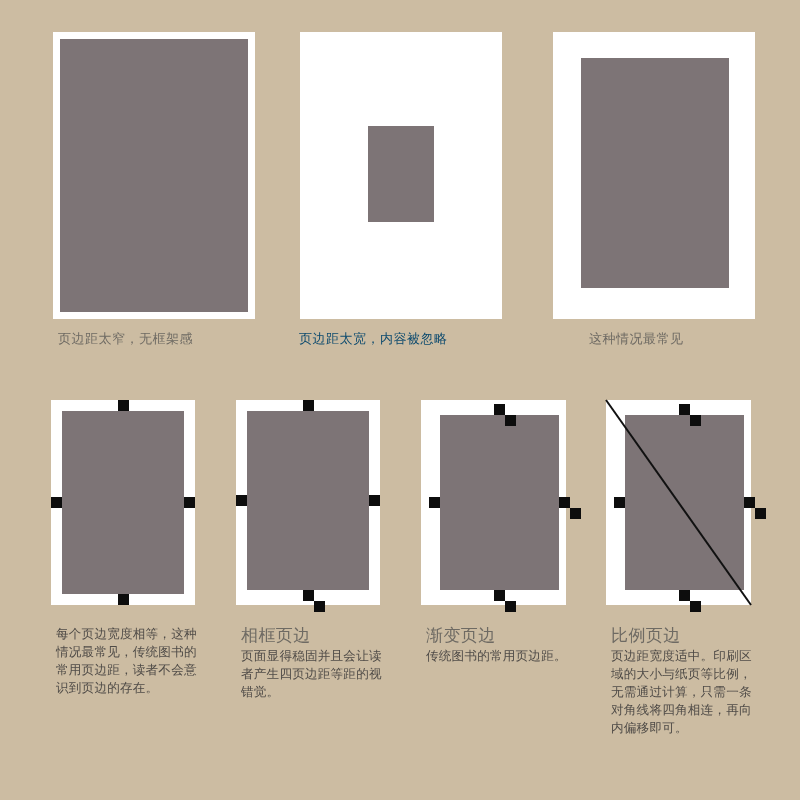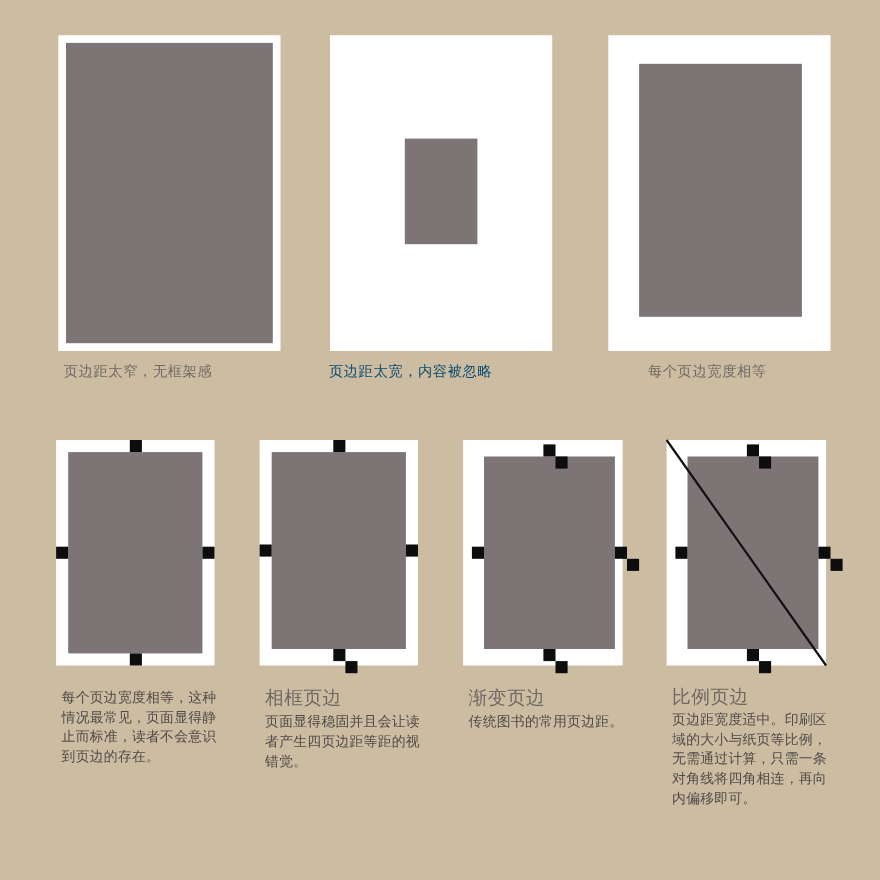--- a/index.html
+++ b/index.html
@@ -98,21 +98,21 @@
     </div>
   </div>
   <div class="top-card">
     <div class="paper" id="t2-paper" style="left: 553px; top: 32px; width: 202px; height: 287px; background: rgb(255, 255, 255);">
       <div class="content" id="t2-content" style="left: 28px; top: 26px; width: 148px; height: 230px; background: rgb(125, 116, 118);"></div>
     </div>
   </div>
 
   <div class="top-caption" id="t0-cap" style="left: 58px; top: 331px; color: rgb(110, 106, 99);">页边距太窄，无框架感</div>
   <div class="top-caption" id="t1-cap" style="left: 299px; top: 331px; color: #0c4a6e;">页边距太宽，内容被忽略</div>
-  <div class="top-caption" id="t2-cap" style="left: 589px; top: 331px; color: rgb(110, 106, 99);">每个页边宽度相等</div>
+  <div class="top-caption" id="t2-cap" style="left: 589px; top: 331px; color: rgb(110, 106, 99);">这种情况最常见</div>
 
   <div class="bottom-card" id="b0" style="position: absolute; left: 51px; top: 400px; width: 144px; height: 205px;">
       <div class="paper" style="left: 0px; top: 0px; width: 144px; height: 205px; background: rgb(255, 255, 255);"></div>
       <div class="content" style="left: 11px; top: 11px; width: 122px; height: 183px; background: rgb(125, 116, 118);"></div>
       <div class="marker" style="width: 11px; height: 11px; background: rgb(13, 13, 13); left: 67px; top: 0px;"></div>
       <div class="marker" style="width: 11px; height: 11px; background: rgb(13, 13, 13); left: 67px; top: 194px;"></div>
       <div class="marker" style="width: 11px; height: 11px; background: rgb(13, 13, 13); left: 0px; top: 97px;"></div>
       <div class="marker" style="width: 11px; height: 11px; background: rgb(13, 13, 13); left: 133px; top: 97px;"></div>
     </div>
   <div class="bottom-card" id="b1" style="position: absolute; left: 236px; top: 400px; width: 144px; height: 205px;">
@@ -144,28 +144,28 @@
       <div class="marker" style="width: 11px; height: 11px; background: rgb(13, 13, 13); left: 73px; top: 4px;"></div>
       <div class="marker" style="width: 11px; height: 11px; background: rgb(13, 13, 13); left: 84px; top: 15px;"></div>
       <div class="marker" style="width: 11px; height: 11px; background: rgb(13, 13, 13); left: 73px; top: 190px;"></div>
       <div class="marker" style="width: 11px; height: 11px; background: rgb(13, 13, 13); left: 84px; top: 201px;"></div>
       <div class="marker" style="width: 11px; height: 11px; background: rgb(13, 13, 13); left: 8px; top: 97px;"></div>
       <div class="marker" style="width: 11px; height: 11px; background: rgb(13, 13, 13); left: 138px; top: 97px;"></div>
       <div class="marker" style="width: 11px; height: 11px; background: rgb(13, 13, 13); left: 149px; top: 108px;"></div>
     </div>
 
   <div class="b-caption" id="c0" style="left: 56px; top: 625px;">
-    <p class="b-body">每个页边宽度相等，这种情况最常见，页面显得静止而标准，读者不会意识到页边的存在。</p>
+    <p class="b-body">每个页边宽度相等，这种情况最常见，传统图书的常用页边距，读者不会意识到页边的存在。</p>
   </div>
   <div class="b-caption" id="c1" style="left: 241px; top: 625px;">
     <p class="b-title">相框页边</p>
     <p class="b-body">页面显得稳固并且会让读者产生四页边距等距的视错觉。</p>
   </div>
   <div class="b-caption" id="c2" style="left: 426px; top: 625px;">
     <p class="b-title">渐变页边</p>
     <p class="b-body">传统图书的常用页边距。</p>
   </div>
-  <div class="b-caption" id="c3" style="left: 611px; top: 625px; font-family: Liberation Mono, monospace;">
+  <div class="b-caption" id="c3" style="left: 611px; top: 625px;">
     <p class="b-title">比例页边</p>
     <p class="b-body">页边距宽度适中。印刷区域的大小与纸页等比例，无需通过计算，只需一条对角线将四角相连，再向内偏移即可。</p>
   </div>
 
 </div>
 
 </body></html>

